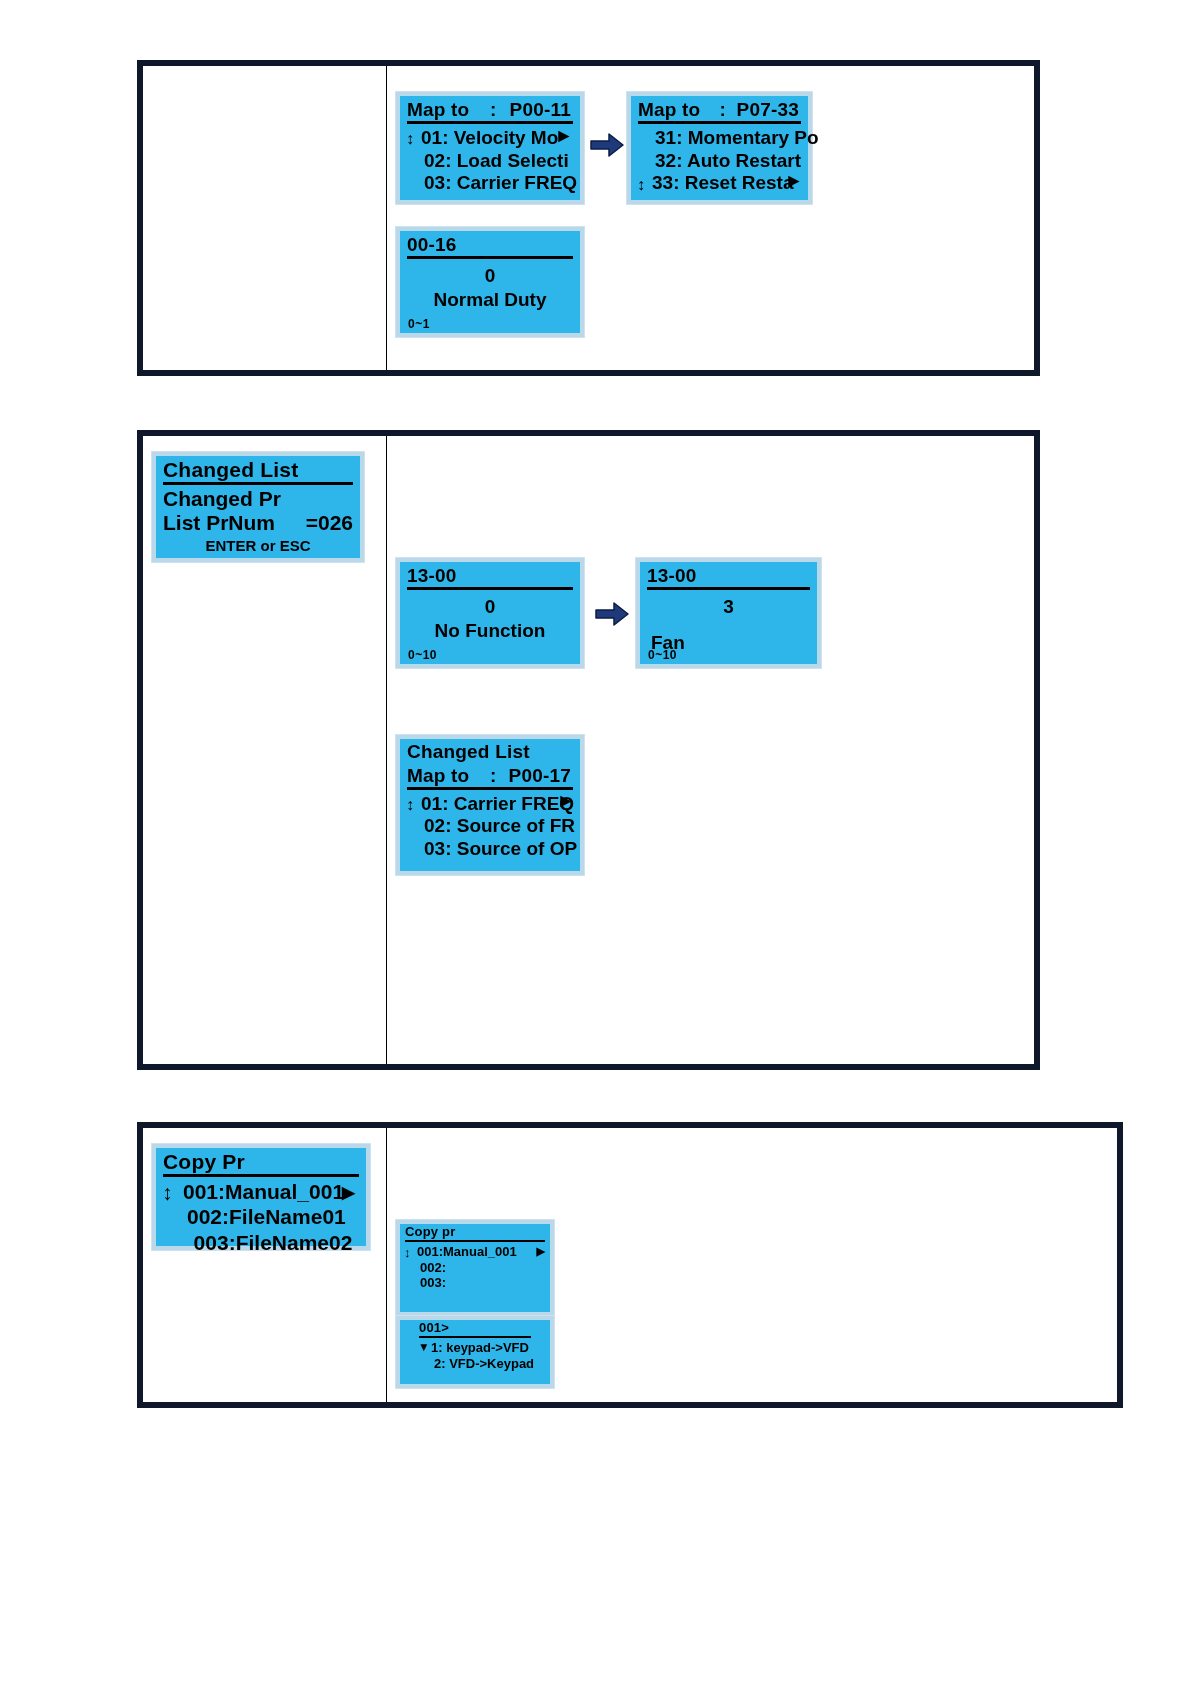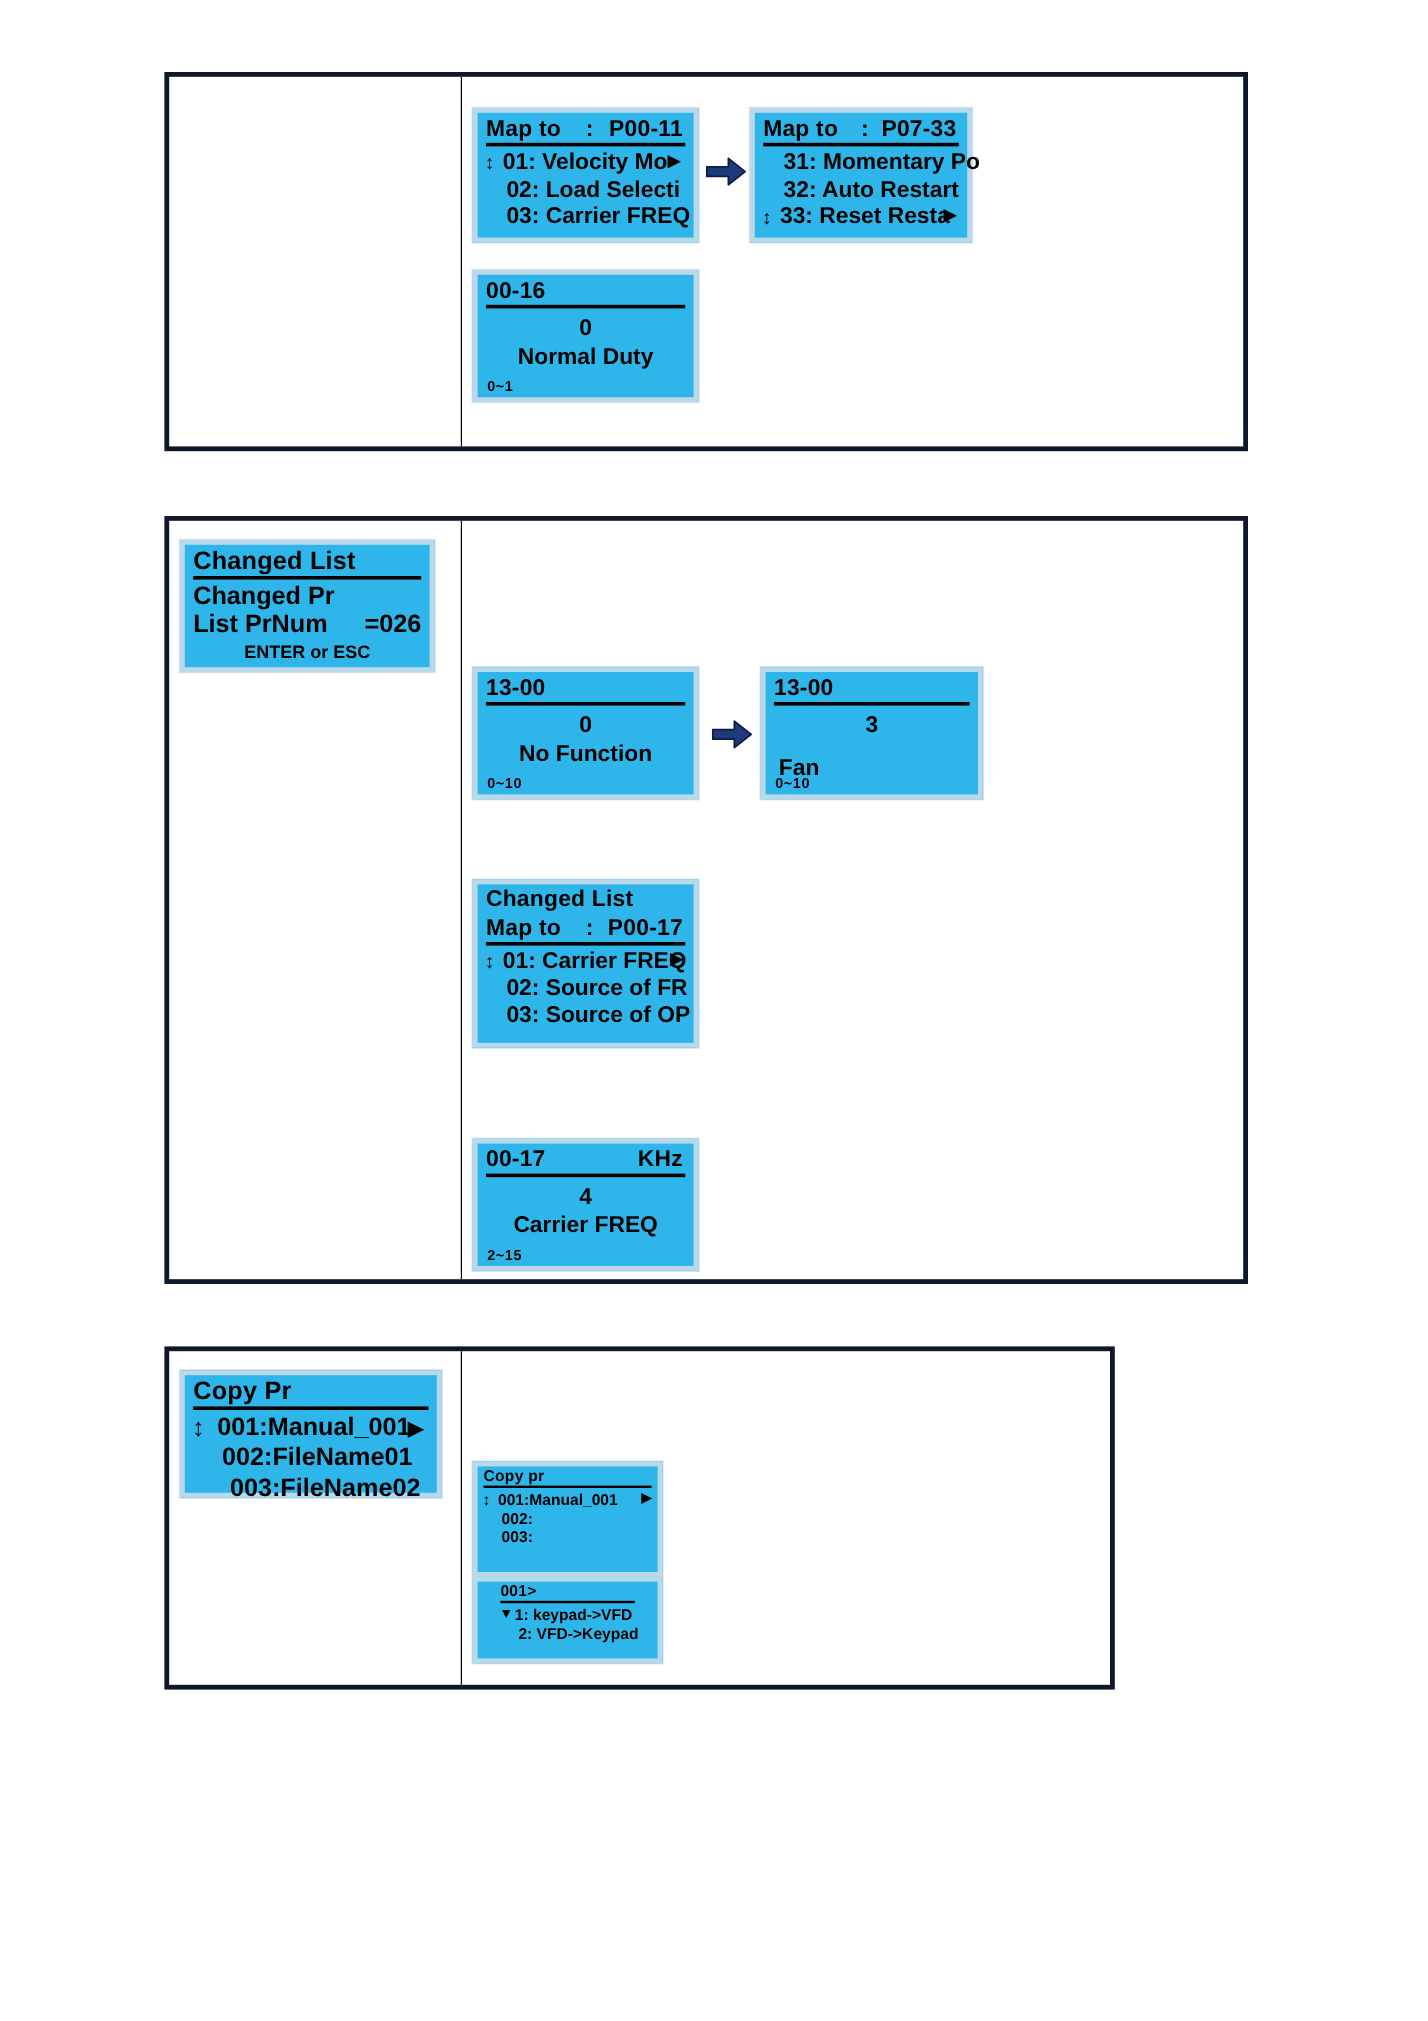--- a/index.html
+++ b/index.html
@@ -12,21 +12,21 @@
     height: 1684px;
     position: relative;
     font-family: "Liberation Sans", sans-serif;
     color: #000;
     overflow: hidden;
   }
 
   
   .section {
     position: absolute;
-    border: 4px solid #0f172a;
+    border: 6px solid #0f172a;
     box-sizing: border-box;
     background: #fff;
   }
   .section .divider {
     position: absolute;
     top: 0;
     bottom: 0;
     width: 0;
     border-left: 1px solid #000;
   }
@@ -125,21 +125,21 @@
   #sec2 .divider { left: 243px; }
 
   #lcd-changed-list { left: 9px; top: 16px; width: 212px; height: 110px; font-size: 21px; }
   #lcd-1300-a { left: 253px; top: 122px; width: 188px; height: 110px; font-size: 19px; }
   #lcd-1300-b { left: 493px; top: 122px; width: 185px; height: 110px; font-size: 19px; }
   #arrow2 { left: 452px; top: 165px; }
   #lcd-changed-map { left: 253px; top: 299px; width: 188px; height: 140px; font-size: 19px; }
   #lcd-0017 { left: 253px; top: 515px; width: 188px; height: 110px; font-size: 19px; }
 
   
-  #sec3 { left: 137px; top: 1122px; width: 792px; height: 286px; }
+  #sec3 { left: 137px; top: 1122px; width: 986px; height: 286px; }
   #sec3 .divider { left: 243px; }
 
   #lcd-copy-pr-big { left: 9px; top: 16px; width: 218px; height: 106px; font-size: 21px; }
   #lcd-copy-pr-small { left: 253px; top: 92px; width: 158px; height: 96px; font-size: 13px; }
   #lcd-copy-pr-sub { left: 253px; top: 188px; width: 158px; height: 72px; font-size: 13px; }
 </style>
 </head>
 <body>
 
 <div class="section" id="sec1">
@@ -266,31 +266,20 @@
       </div>
       <div class="lcd-row" style="padding-left:17px;">
         <span>02: Source of FR</span>
       </div>
       <div class="lcd-row" style="padding-left:17px;">
         <span>03: Source of OP</span>
       </div>
     </div>
   </div>
 
-  <div class="lcd" id="lcd-0017">
-    <div class="pad">
-      <div class="lcd-title">
-        <span>00-17</span>
-        <span class="right">KHz</span>
-      </div>
-      <div class="lcd-center" style="margin-top:6px;">4</div>
-      <div class="lcd-center" style="margin-top:2px;">Carrier FREQ</div>
-      <div class="lcd-small">2~15</div>
-    </div>
-  </div>
 </div>
 
 <div class="section" id="sec3">
   <div class="divider"></div>
 
   <div class="lcd" id="lcd-copy-pr-big">
     <div class="pad" style="padding:2px 7px;">
       <div class="lcd-title">Copy Pr</div>
       <div class="lcd-row" style="padding-left:20px;margin-top:2px;">
         <span class="updown" style="font-size:1em;">↕</span>

